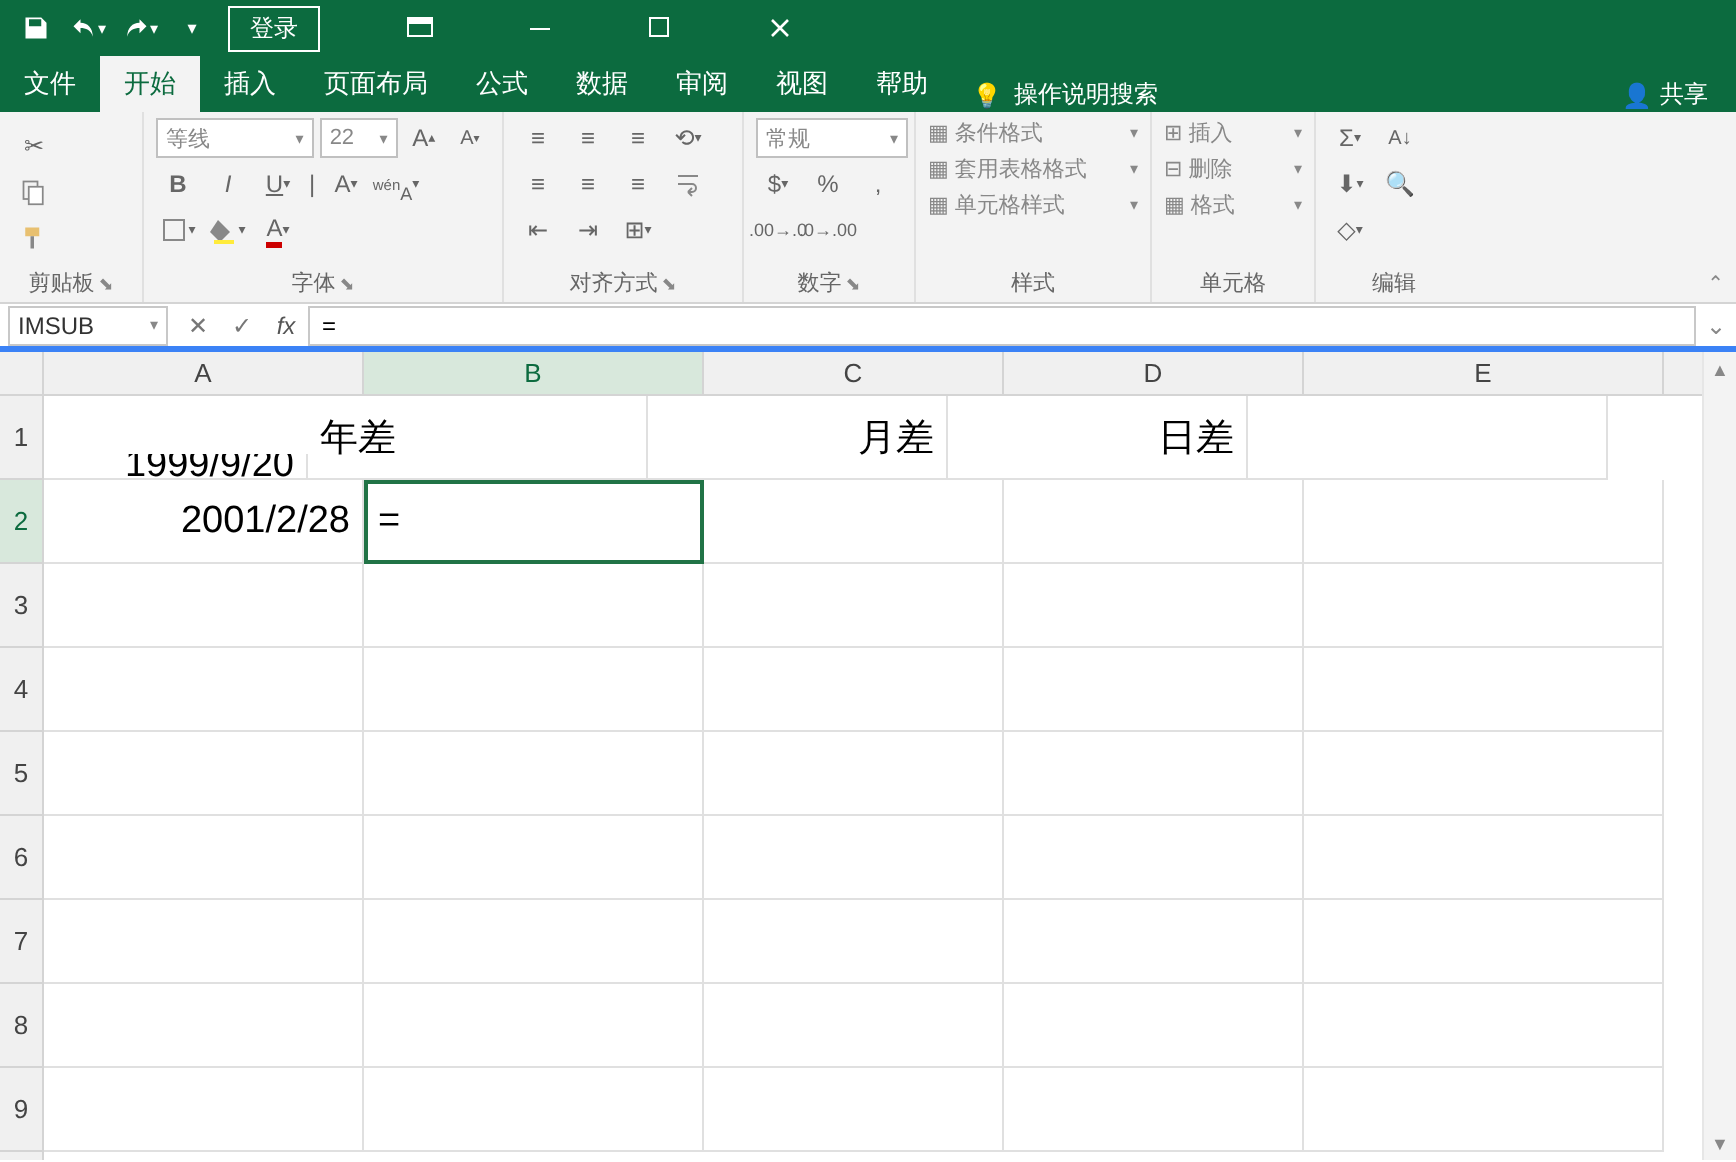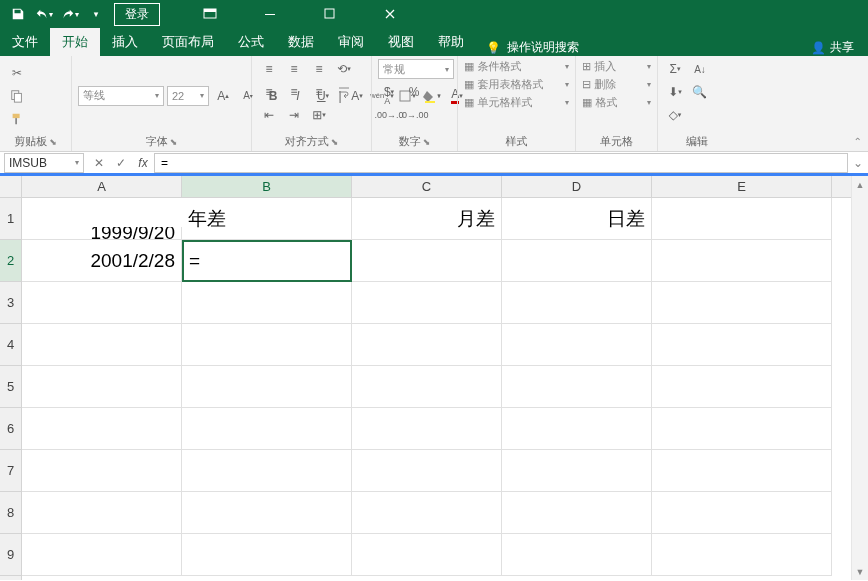--- a/index.html
+++ b/index.html
@@ -145,21 +145,21 @@
           </div>
       </div>
     </div>
     <div class="group-label">
         <span>剪贴板</span>
         <span class="dlg">⬊</span>
       </div>
   </div>
 
   <div class="group" style="width:180px">
-    <div class="group-body" style="flex-direction:row;gap:3px">
+    <div class="group-body" style="flex-direction:column;gap:3px">
       <div class="small-row">
         <div class="combo wide">
             <span>等线</span>
             <span class="dd">▾</span>
           </div>
         <div class="combo narrow">
             <span>22</span>
             <span class="dd">▾</span>
           </div>
         <div class="sb">A<sup style="font-size:7px">▴</sup></div>
@@ -356,21 +356,21 @@
       <div class="rowhead">3</div>
       <div class="rowhead">4</div>
       <div class="rowhead">5</div>
       <div class="rowhead">6</div>
       <div class="rowhead">7</div>
       <div class="rowhead">8</div>
       <div class="rowhead">9</div>
     </div>
   <div class="cells" id="cells">
       <div class="row">
-        <div class="cell ralign" style="width: 160px; margin-top: 29px;">1999/9/20</div>
+        <div class="cell ralign" style="width: 132px; margin-top: 29px;">1999/9/20</div>
         <div class="cell" style="width: 170px;">年差</div>
         <div class="cell ralign" style="width: 150px;">月差</div>
         <div class="cell ralign" style="width: 150px;">日差</div>
         <div class="cell" style="width: 180px;"></div>
       </div>
       <div class="row">
         <div class="cell ralign" style="width: 160px;">2001/2/28</div>
         <div class="cell active" style="width: 170px;">=</div>
         <div class="cell" style="width: 150px;"></div>
         <div class="cell" style="width: 150px;"></div>

